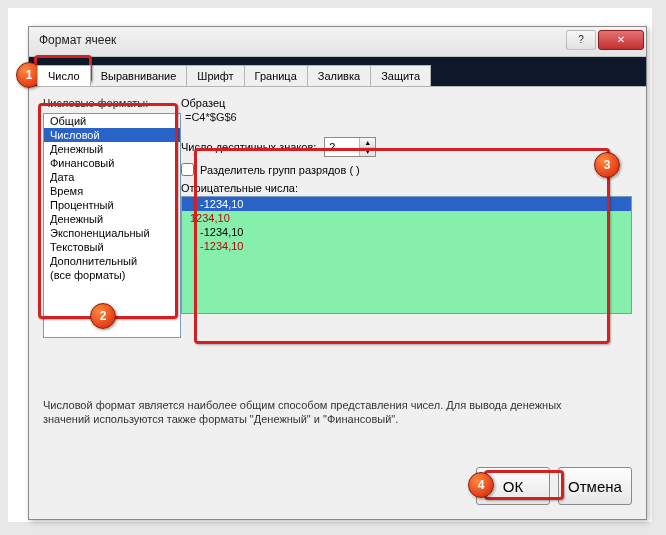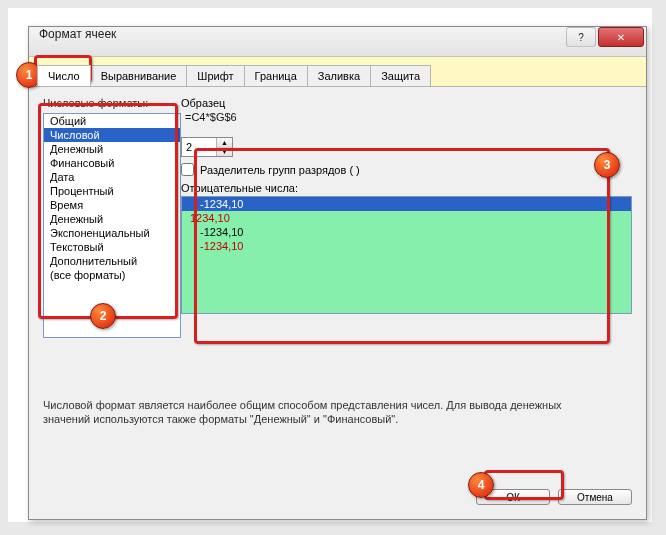--- a/index.html
+++ b/index.html
@@ -25,20 +25,21 @@
     border: 1px solid #8a8a8a;
     box-shadow: 2px 2px 6px rgba(0,0,0,.25);
     display: flex;
     flex-direction: column;
   }
   .titlebar {
     height: 30px;
     background: linear-gradient(#f2f2f2,#e4e4e4);
     border-bottom: 1px solid #c4c4c4;
     display: flex;
+    align-items: center;
     padding: 0 2px 4px 10px;
   }
   .titlebar .title { flex:1; font-size:12px; color:#222; }
   .win-btn {
     width: 30px; height: 20px;
     margin-left: 2px;
     border-radius: 3px;
     display:flex; align-items:center; justify-content:center;
     font-size: 10px;
     color:#222;
@@ -48,21 +49,21 @@
   .win-btn.close {
     background: linear-gradient(#e57373,#c23030);
     color:#fff; width:46px;
     border-color:#8a1c1c;
   }
   .tabstrip {
     display:flex;
     padding: 8px 8px 0 8px;
     gap:0;
     border-bottom: 1px solid #b5b5b5;
-    background:#fef9c3;
+    background:#0f172a;
     position: relative;
   }
   .tab {
     padding: 4px 10px;
     font-size:11px;
     background:#f0f0f0;
     border:1px solid #b5b5b5;
     border-bottom:none;
     margin-right:-1px;
     cursor:pointer;
@@ -159,25 +160,25 @@
   }
   .btn-row {
     padding: 10px 14px 14px 0;
     display:flex;
     justify-content:flex-end;
     gap:8px;
     background:#f0f0f0;
   }
   .btn {
     min-width:74px;
-    height:16px;
+    height:38px;
     border:1px solid #8a8a8a;
     border-radius:3px;
     background:linear-gradient(#fefefe,#e6e6e6);
-    font-size:10px;
+    font-size:15px;
     cursor:pointer;
   }
   
   .hl {
     position:absolute;
     border:3px solid #d42020;
     border-radius:4px;
     pointer-events:none;
     box-shadow: 1px 1px 2px rgba(0,0,0,.3);
   }
@@ -222,37 +223,38 @@
   <div class="body">
     <div class="two-col">
       <div class="col-left">
         <span class="label-mini">Числовые форматы:</span>
         <div class="format-list">
           <div class="item">Общий</div>
           <div class="item selected">Числовой</div>
           <div class="item">Денежный</div>
           <div class="item">Финансовый</div>
           <div class="item">Дата</div>
+          <div class="item">Время</div>
           <div class="item">Процентный</div>
-          <div class="item">Время</div>
           <div class="item">Денежный</div>
           <div class="item">Экспоненциальный</div>
           <div class="item">Текстовый</div>
           <div class="item">Дополнительный</div>
           <div class="item">(все форматы)</div>
         </div>
       </div>
 
       <div class="col-right">
         <div class="sample-box">
           <div>Образец</div>
           <div class="sample-val">=C4*$G$6</div>
         </div>
 
         <div class="field-row">
+          <label>Число десятичных знаков:</label>
           <div class="spinner">
             <input type="text" value="2" style="">
             <div class="spin-btns">
               <div>▲</div>
               <div>▼</div>
             </div>
           </div>
         </div>
 
         <div class="field-row">

